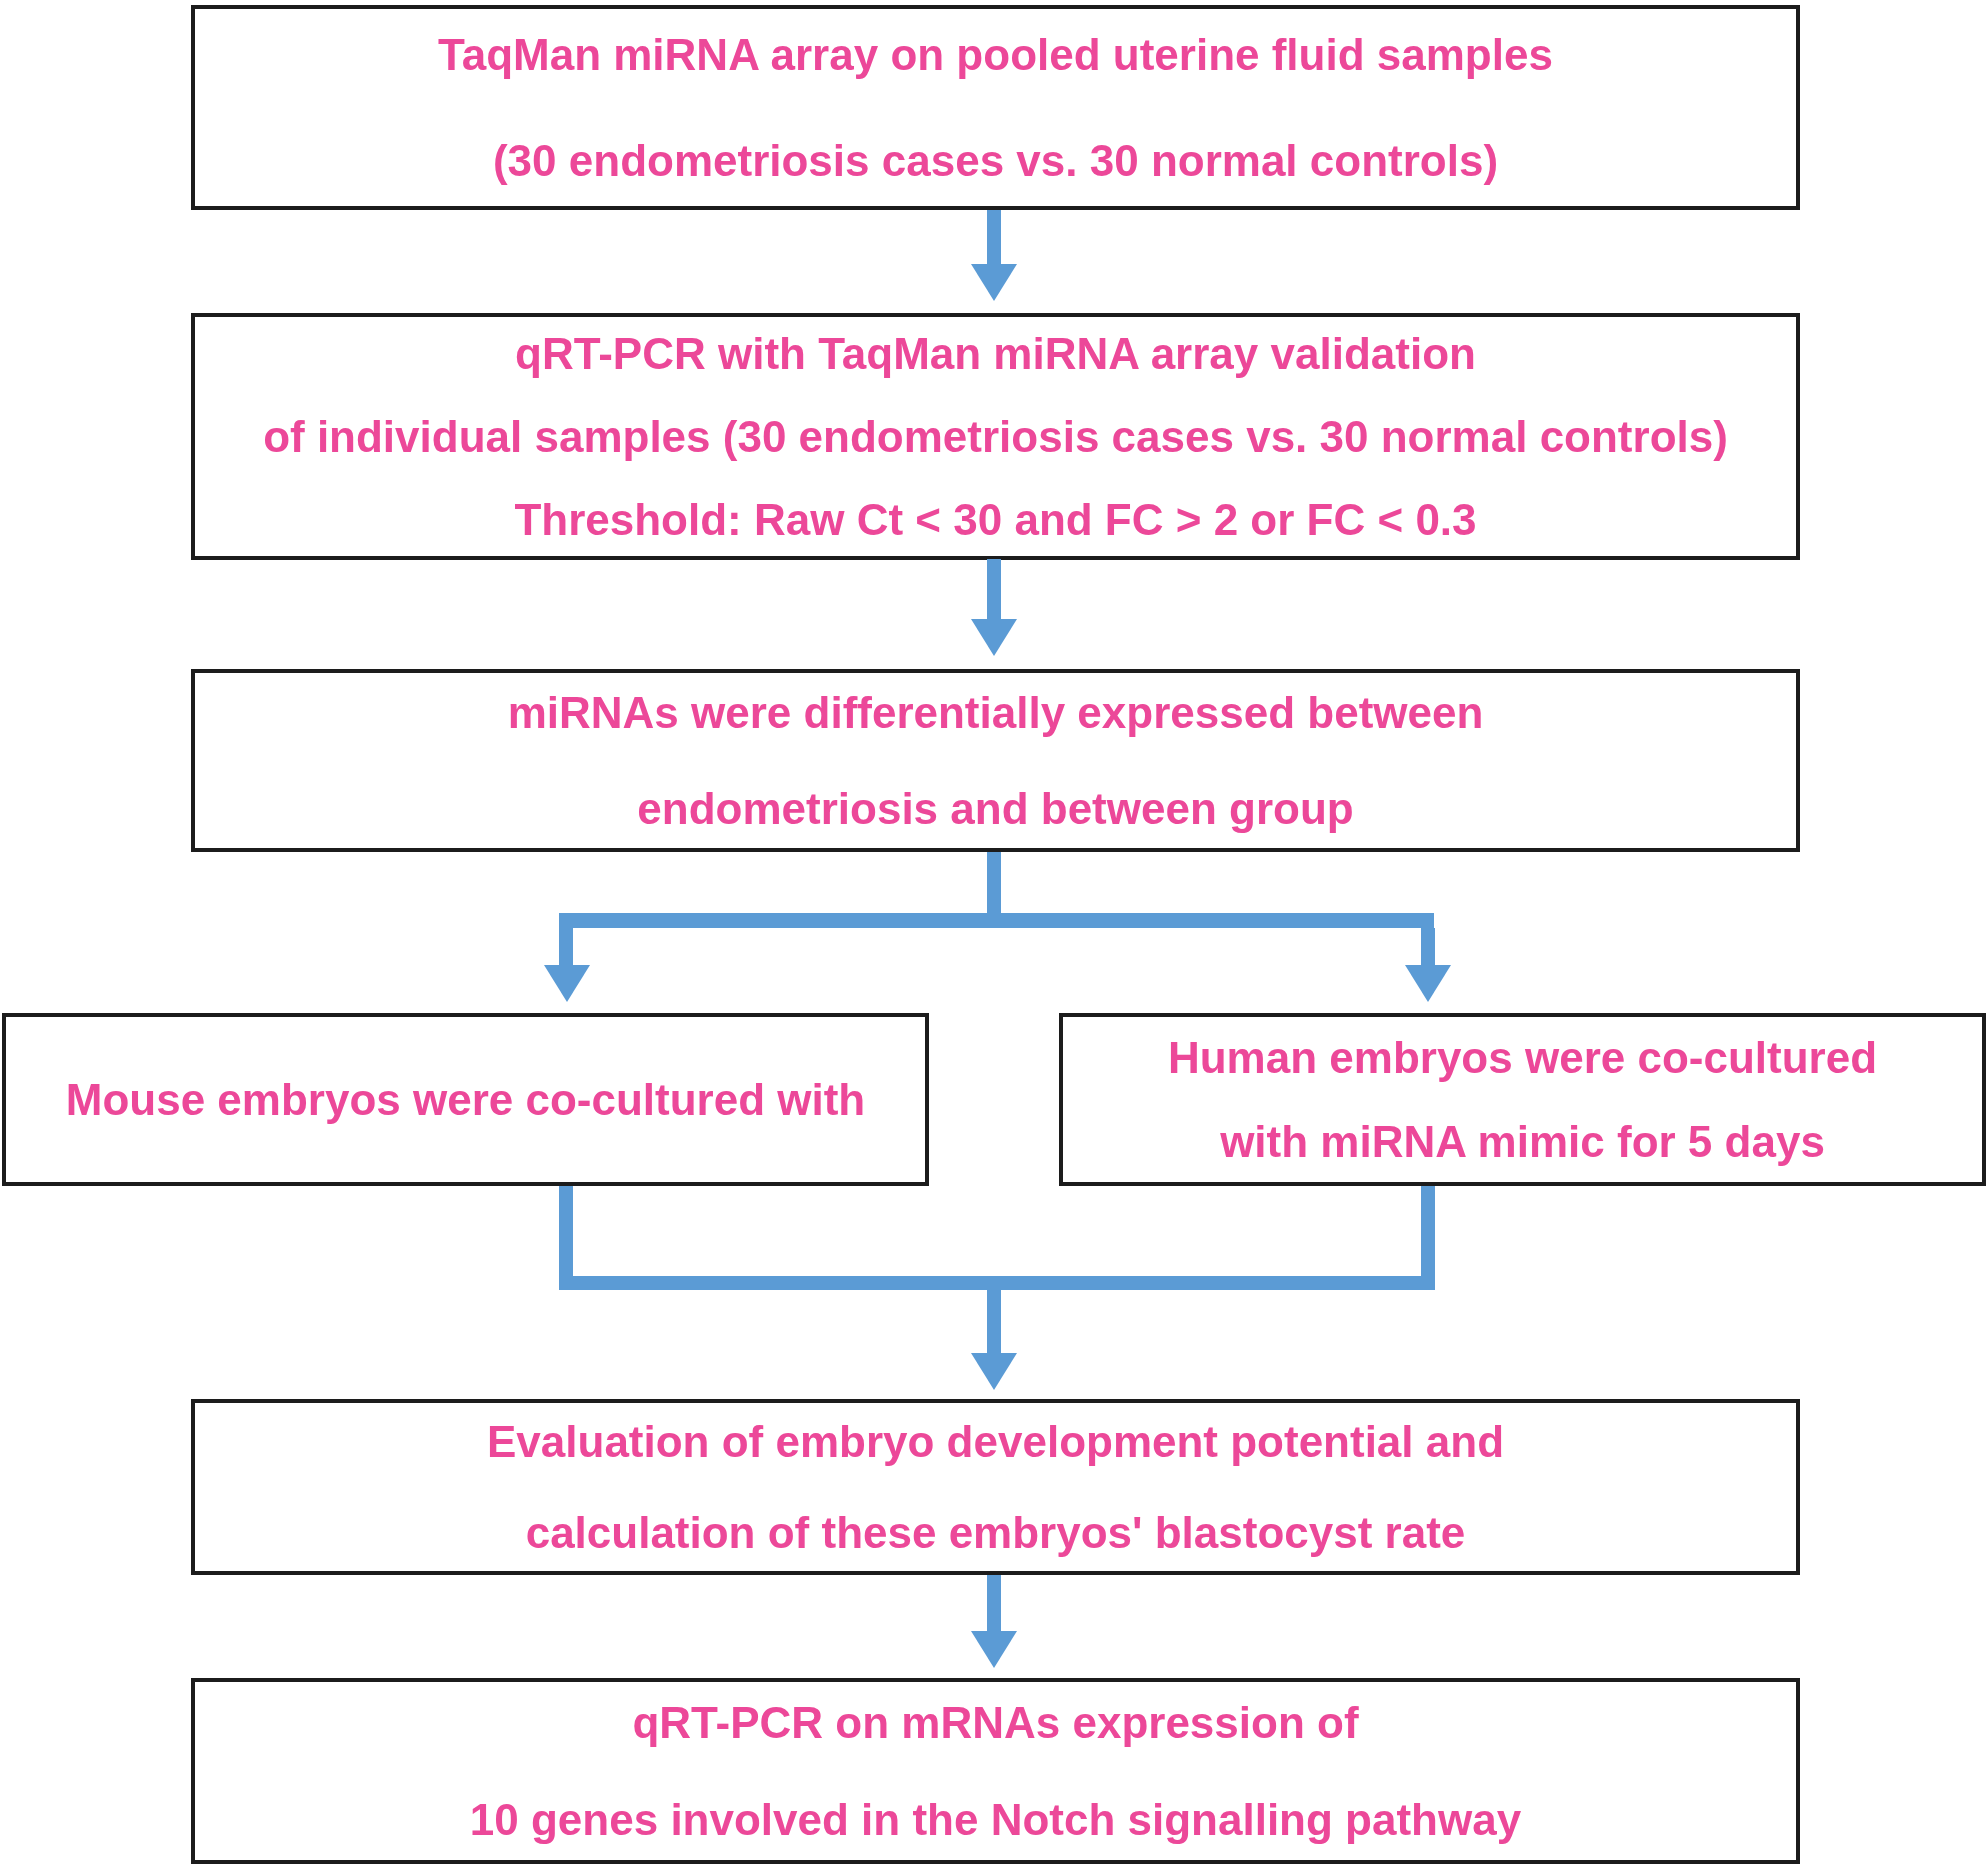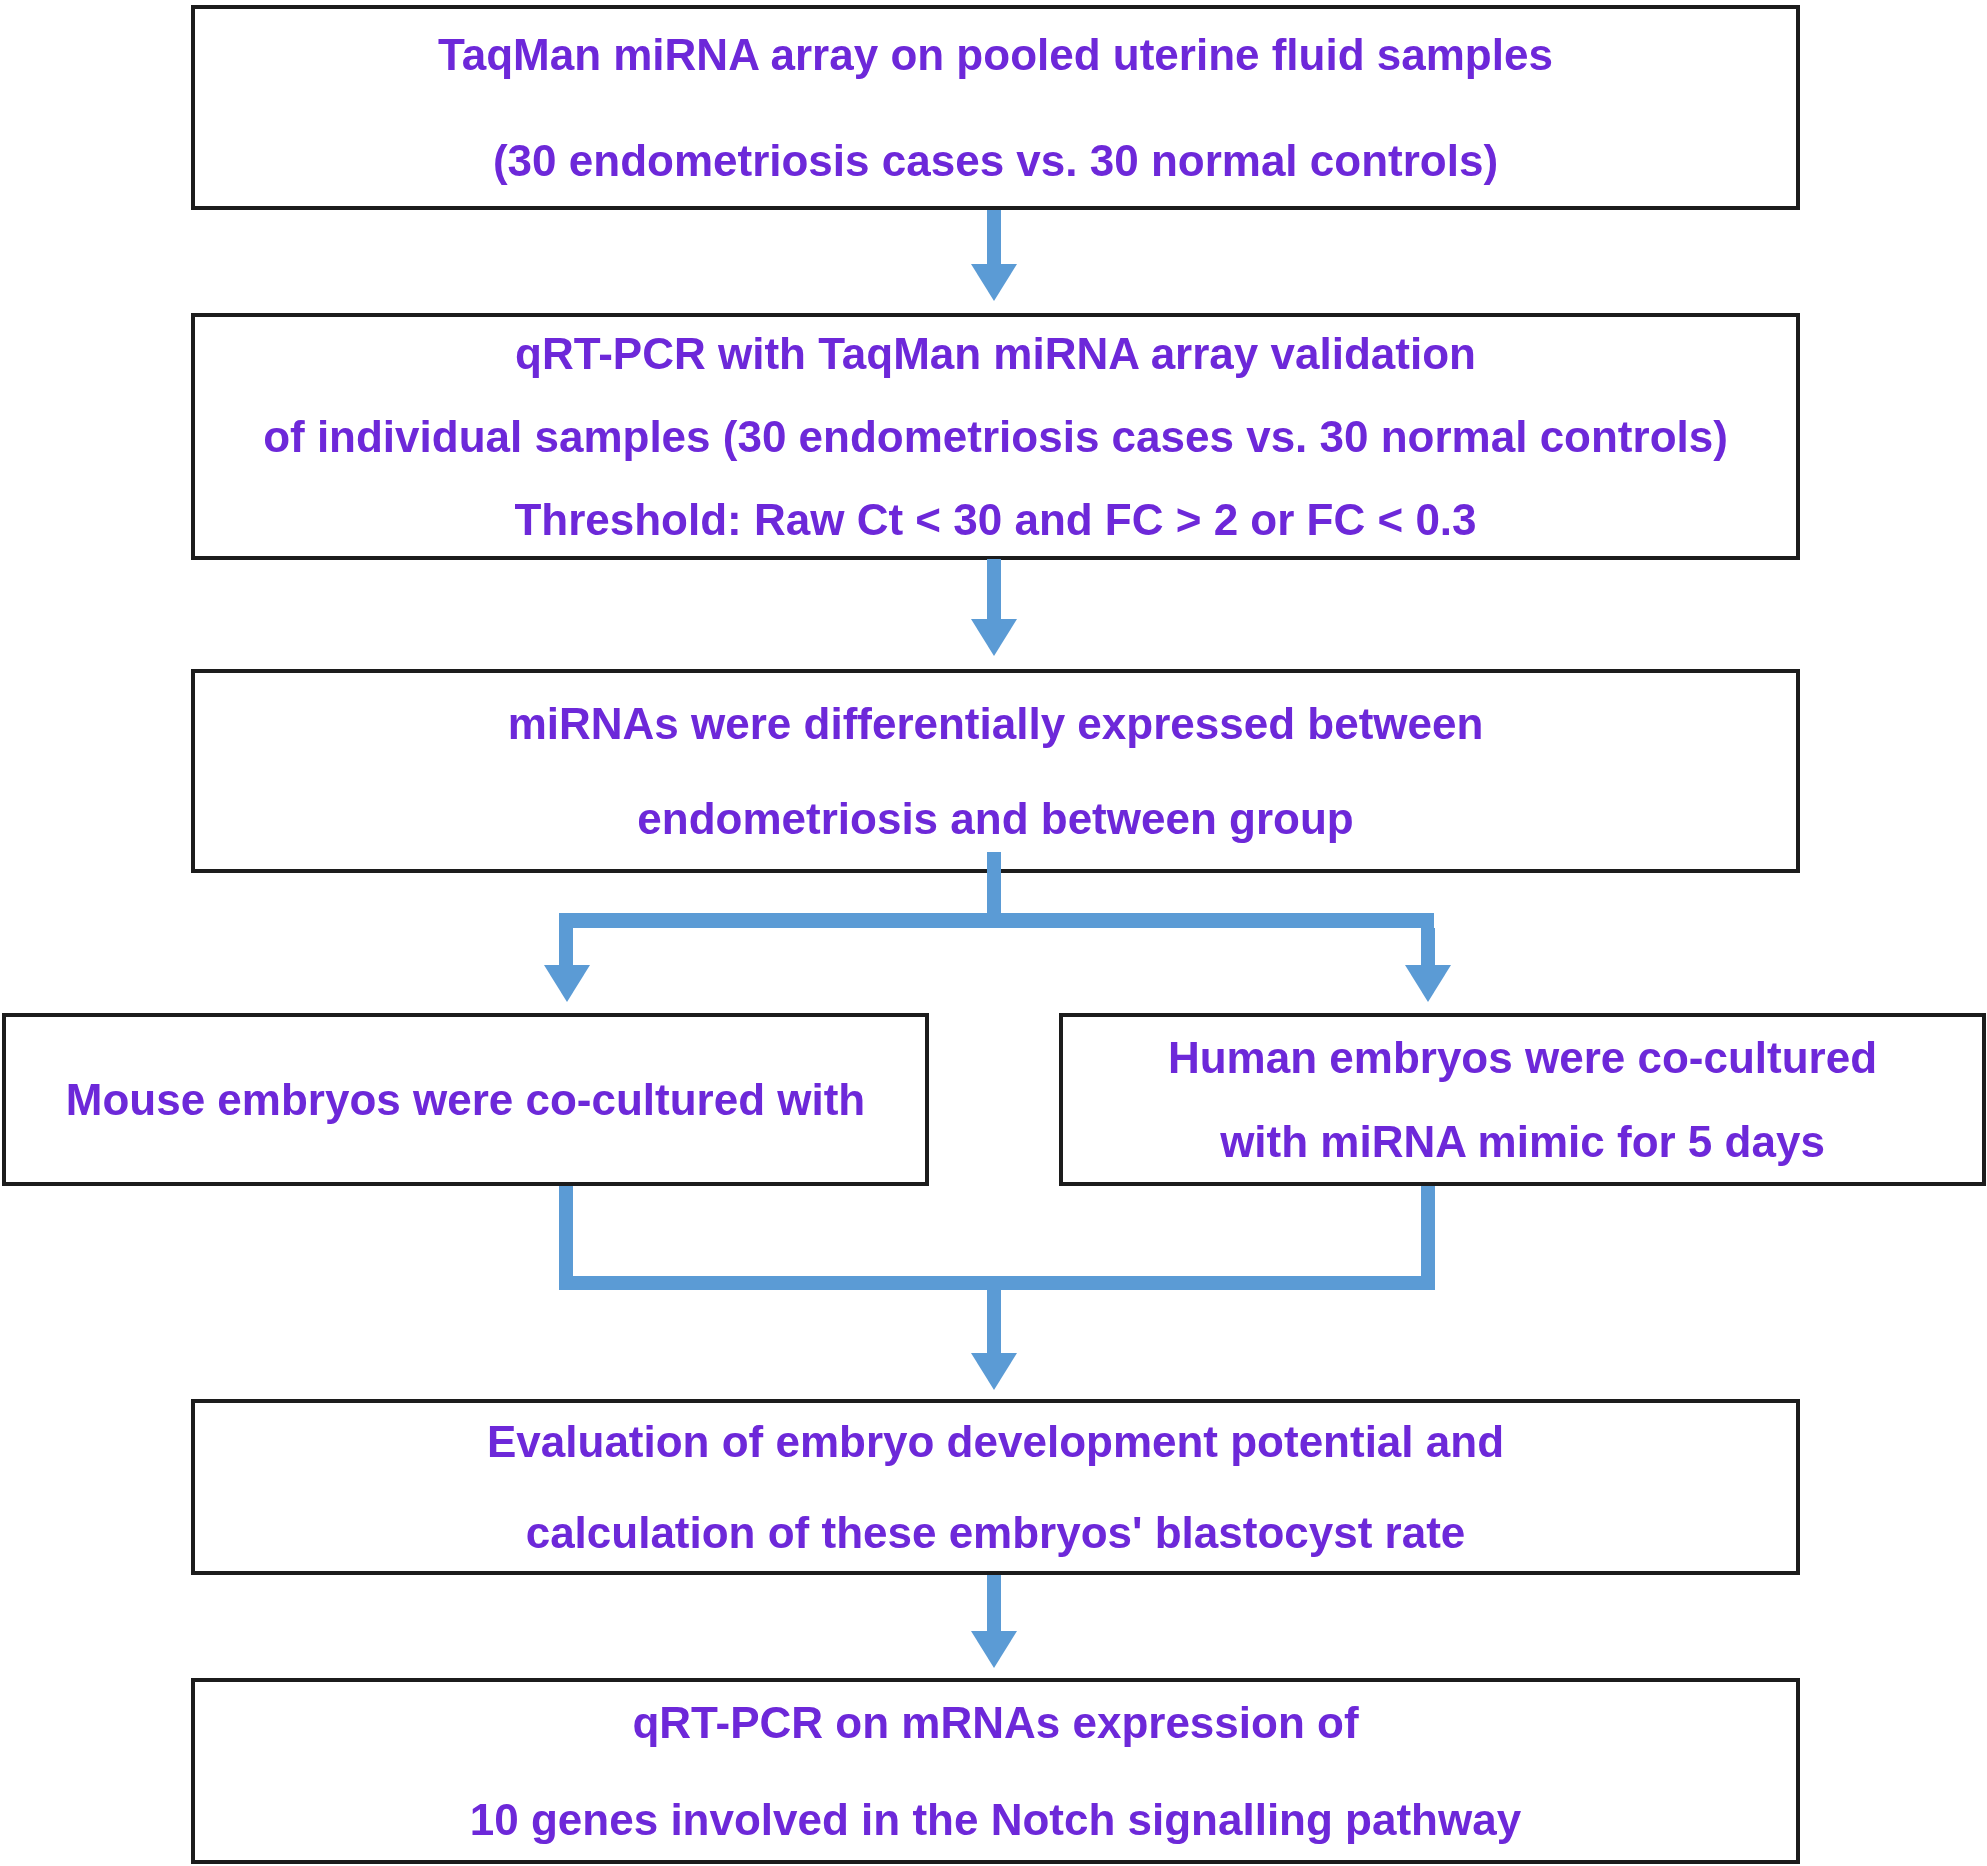--- a/index.html
+++ b/index.html
@@ -19,32 +19,32 @@
   .fbox {
     position: absolute;
     box-sizing: border-box;
     border: 4px solid var(--border);
     background: #ffffff;
     display: flex;
     flex-direction: column;
     align-items: center;
     justify-content: center;
     text-align: center;
-    color: #6d28d9;
+    color: #ec4899;
     font-size: 44px;
     line-height: 1.12;
   }
   .fbox .line { white-space: nowrap; }
   .b { font-weight: 700; }
   .r { font-weight: 700; }
 
   
   .box1  { left: 191px;  top: 5px;    width: 1609px; height: 205px; gap: 57px; }
   .box2  { left: 191px;  top: 313px;  width: 1609px; height: 247px; gap: 34px; }
-  .box3  { left: 191px;  top: 669px;  width: 1609px; height: 204px; gap: 46px; }
+  .box3  { left: 191px;  top: 669px;  width: 1609px; height: 183px; gap: 46px; }
   .boxM  { left: 2px;    top: 1013px; width: 927px;  height: 173px; gap: 40px; }
   .boxH  { left: 1059px; top: 1013px; width: 927px;  height: 173px; gap: 34px; }
   .boxE  { left: 191px;  top: 1399px; width: 1609px; height: 176px; gap: 42px; }
   .boxF  { left: 191px;  top: 1678px; width: 1609px; height: 186px; gap: 48px; justify-content: center; }
 
   
   .stem, .hbar {
     position: absolute;
     background: var(--arrow);
   }

